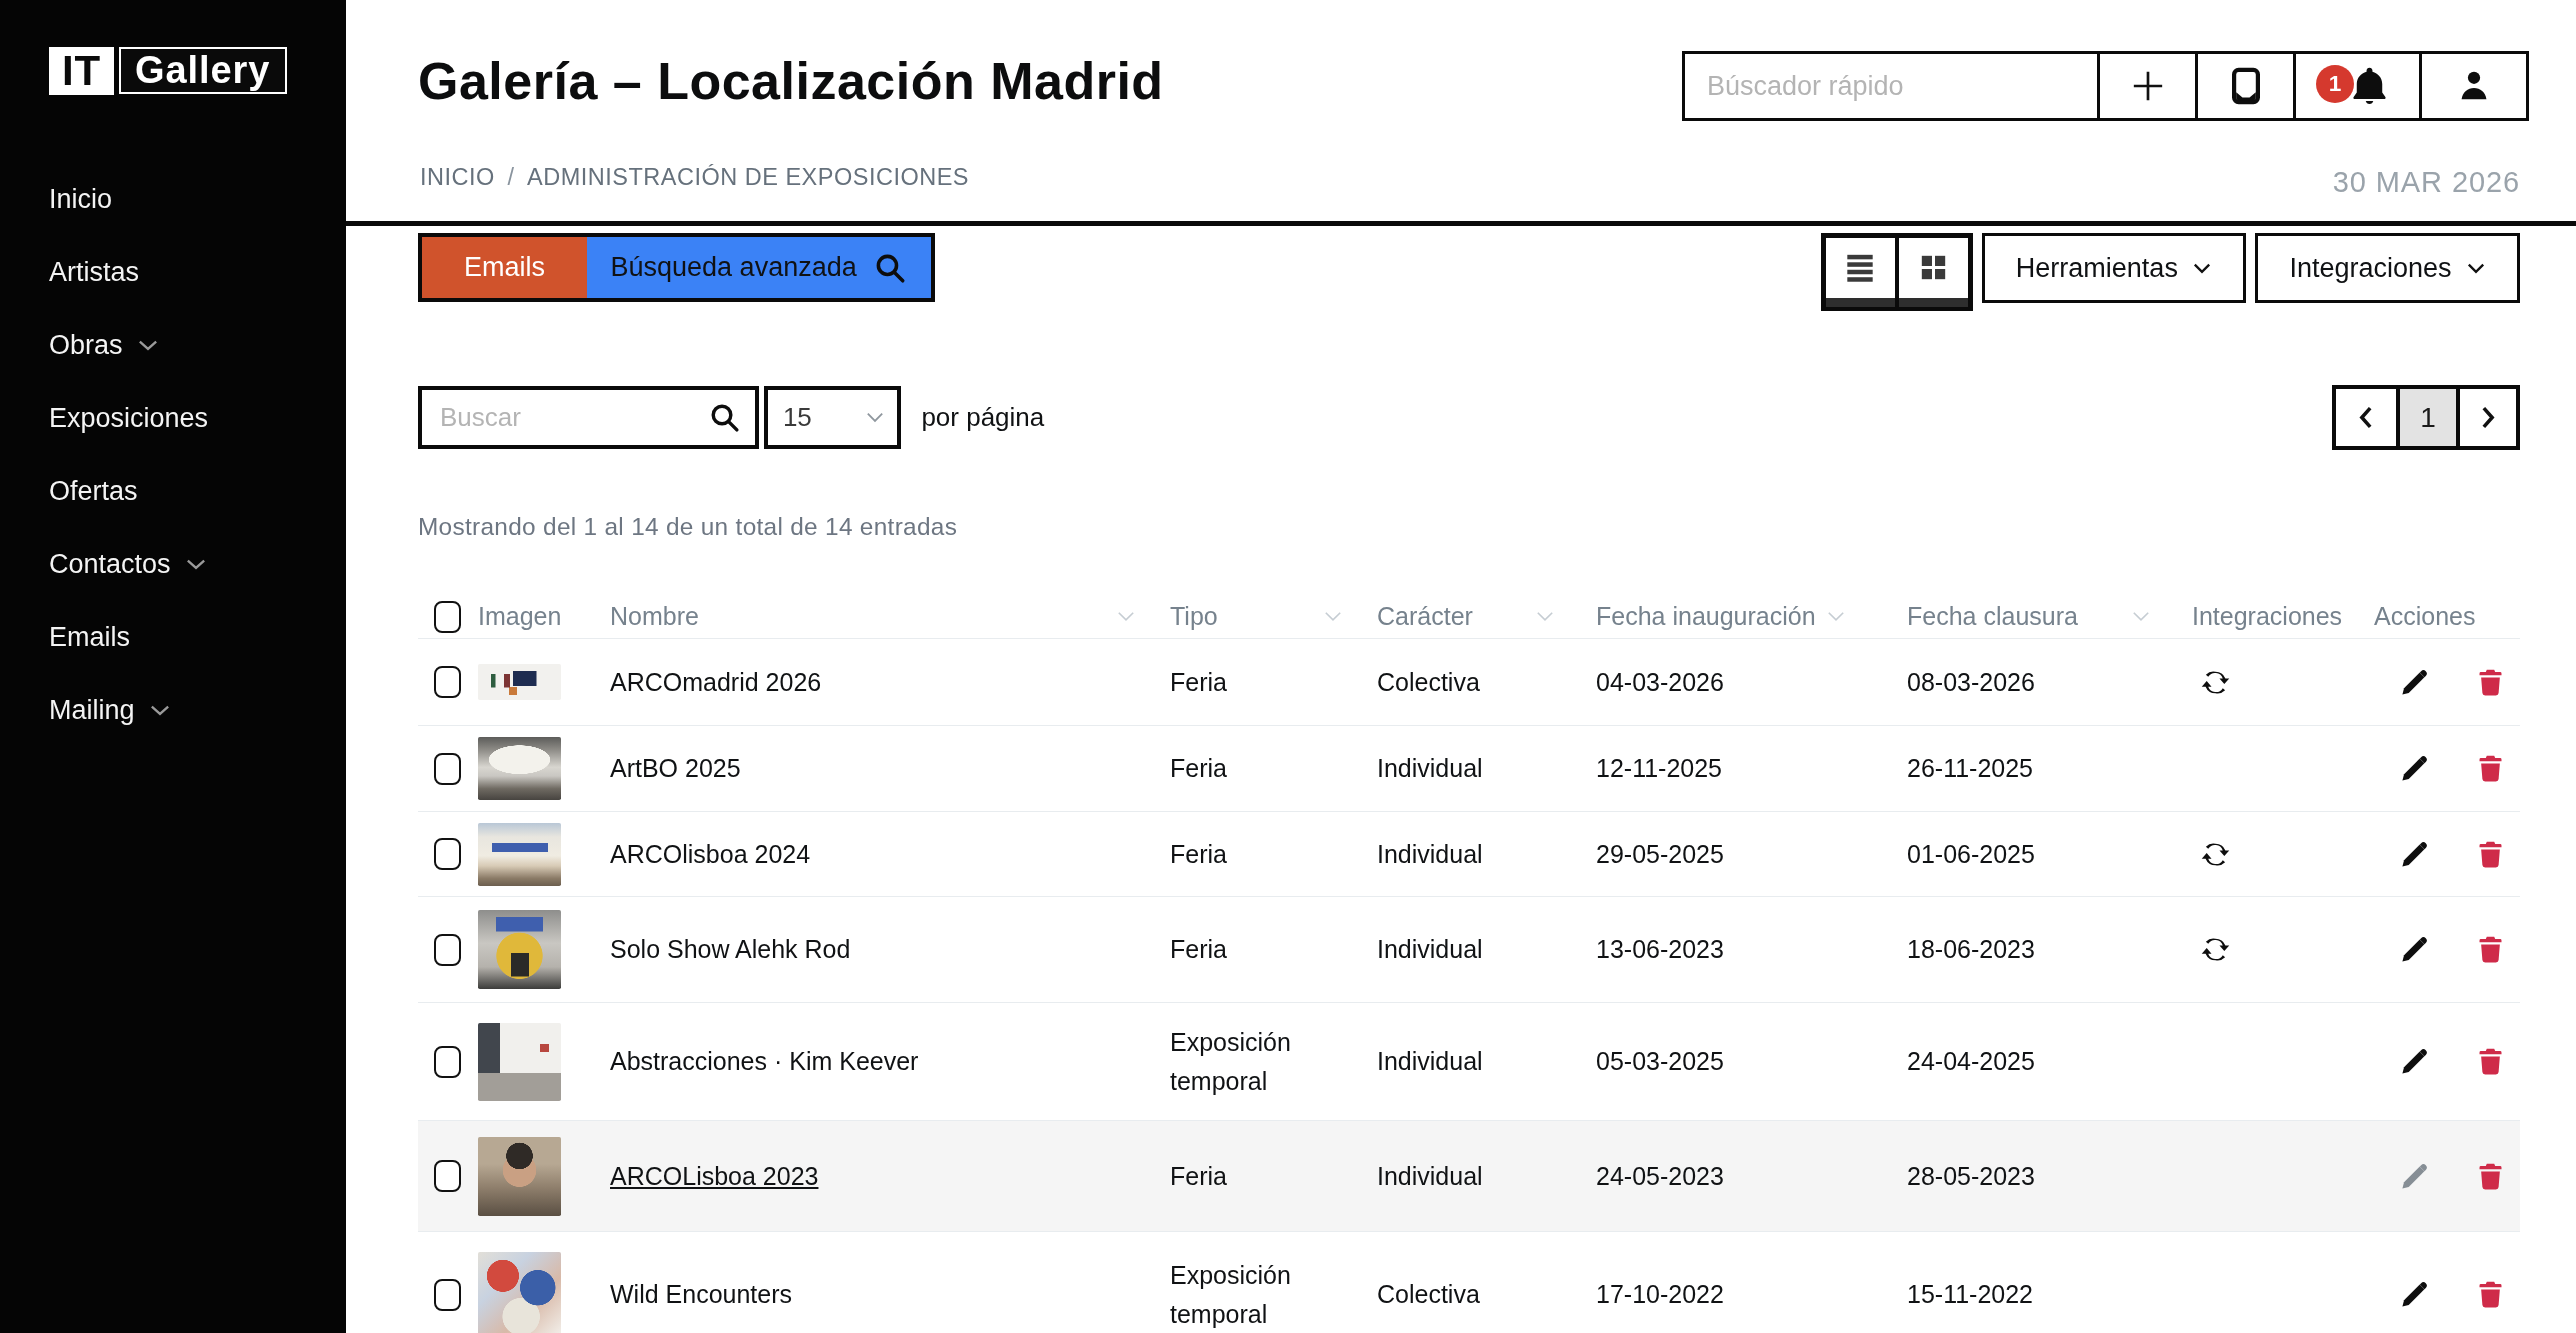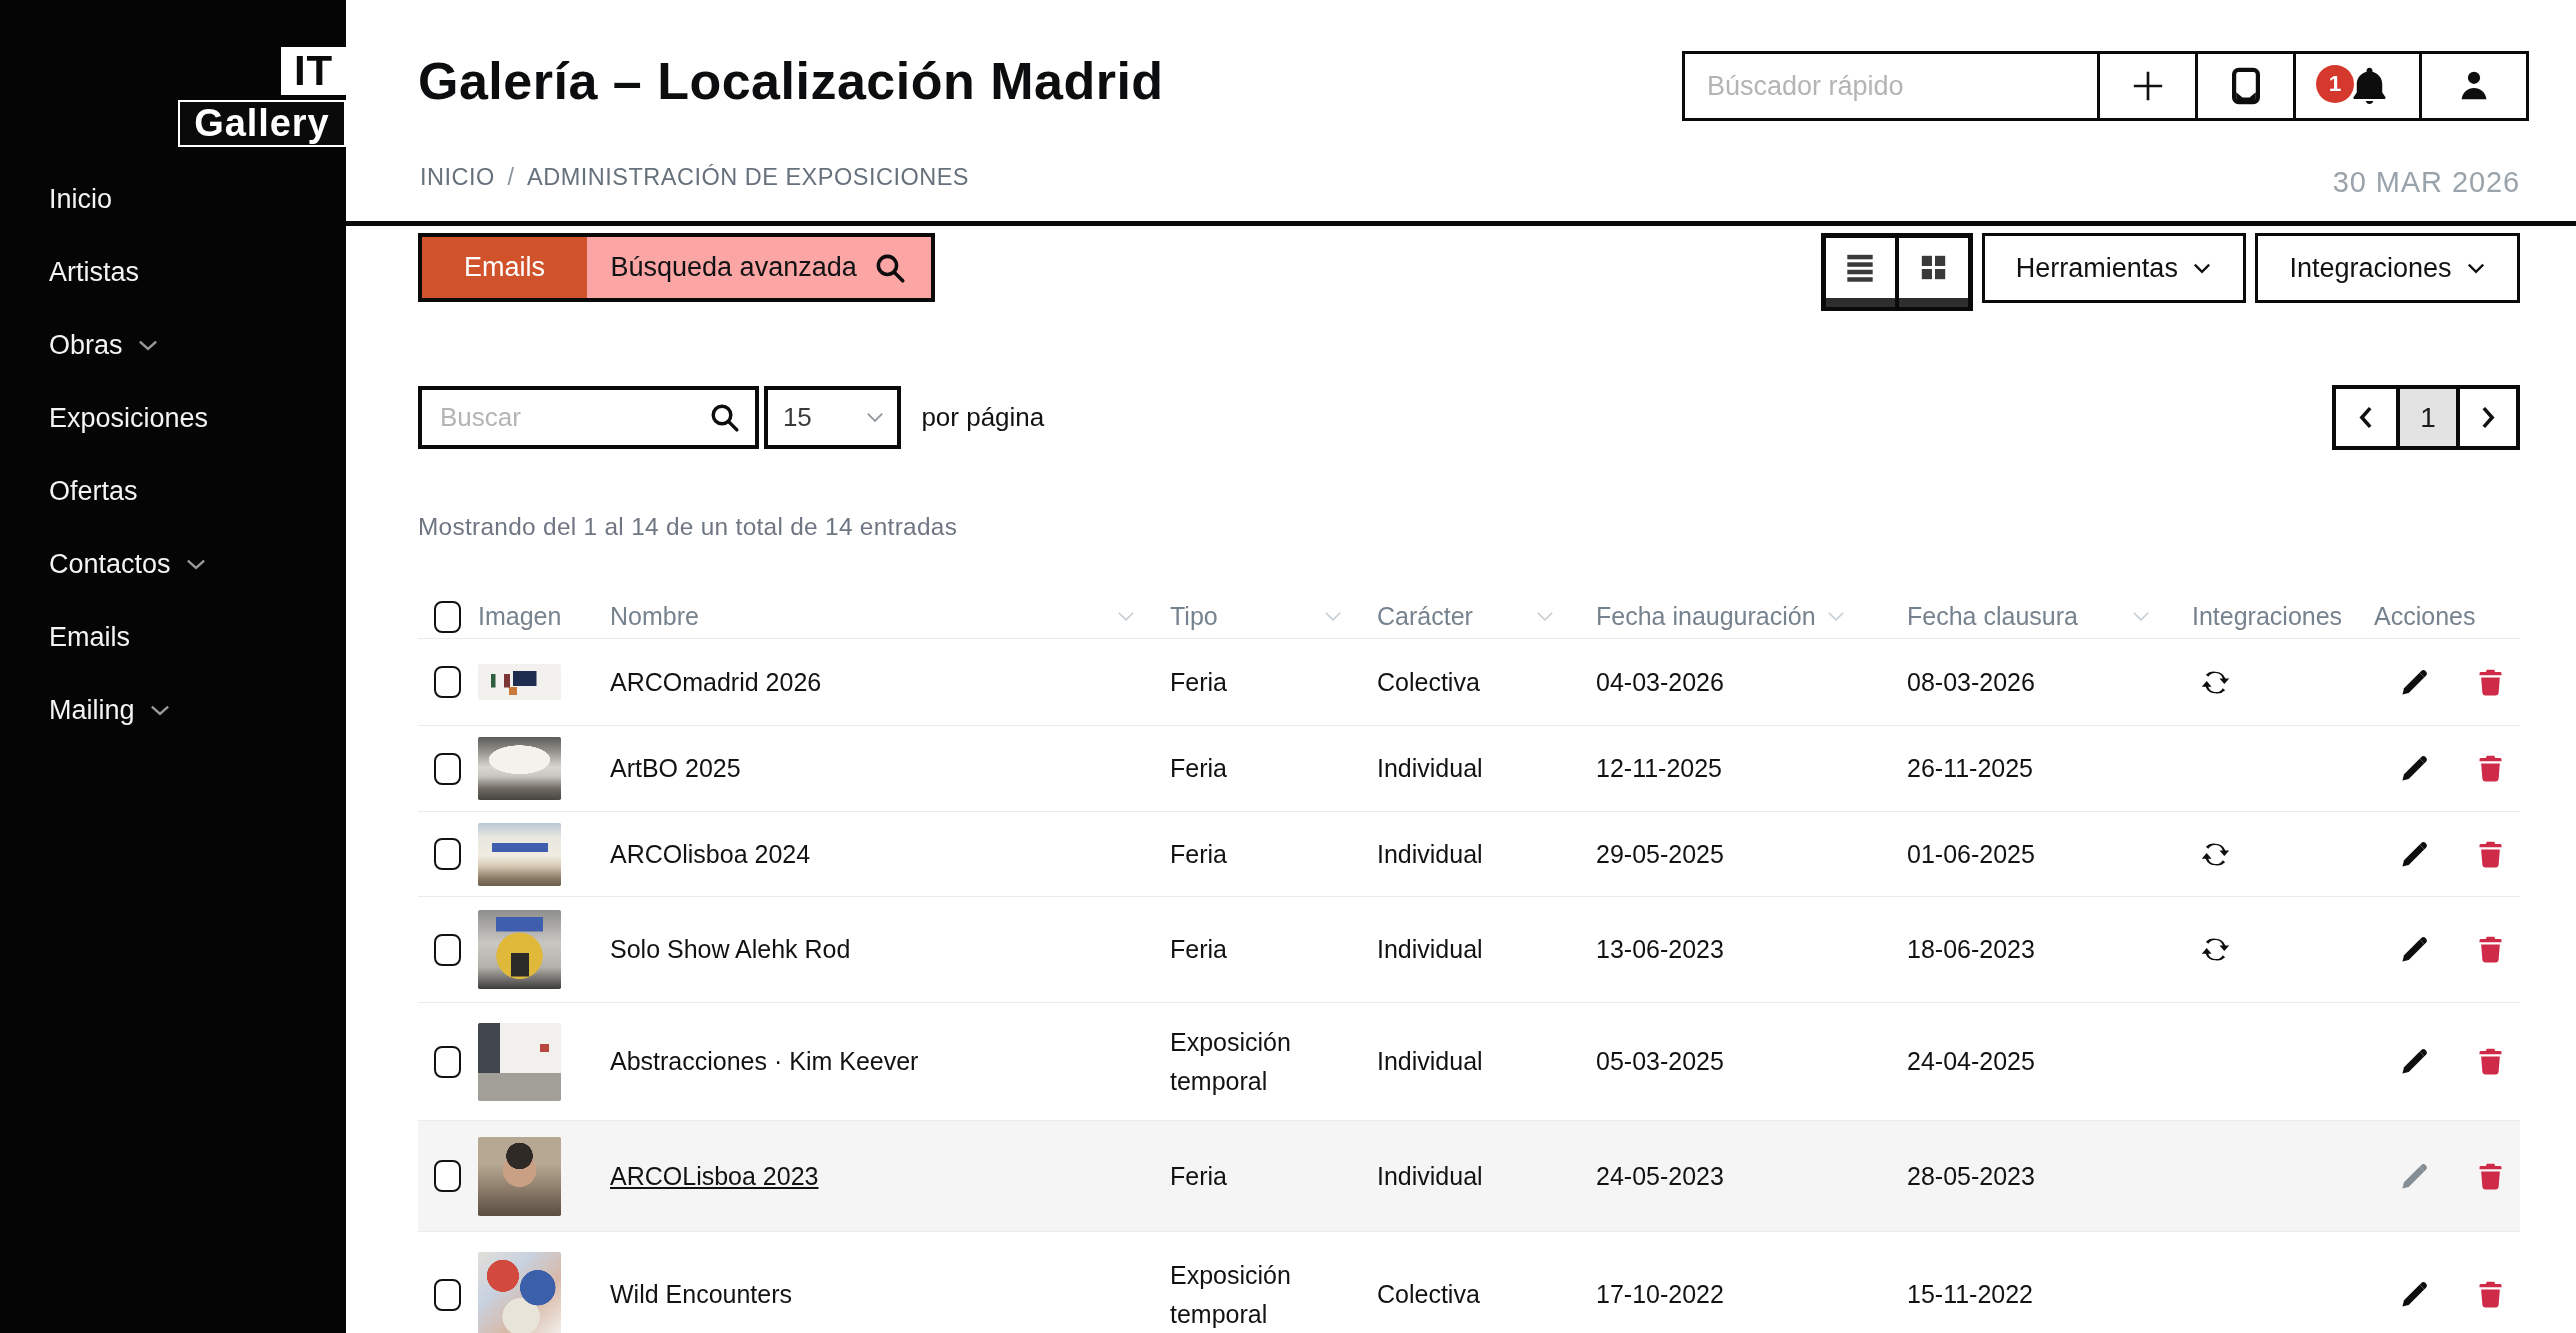--- a/index.html
+++ b/index.html
@@ -2,21 +2,21 @@
 <html style="font-size:14.5px"><head>
 <meta charset="utf-8">
 <style>
   * { box-sizing: border-box; margin: 0; padding: 0; }
   html, body { margin: 0; background: #fff; }
   body { font-family: "Liberation Sans", sans-serif; color: #0f1112; }
   .page { position: relative; width: 2576px; height: 1333px; background: #fff; overflow: hidden; }
 
   
   .sidebar { position: absolute; left: 0; top: 0; width: 346px; height: 1333px; background: #050505; }
-  .logo { display: flex; align-items: flex-end; gap: 4.5px; margin: 47px 0 0 49px; height: 56px; flex-direction: column; }
+  .logo { display: flex; align-items: flex-start; gap: 4.5px; margin: 47px 0 0 49px; height: 56px; }
   .logo-it { background: #fff; color: #0a0a0a; width: 65px; display: flex; align-items: center; justify-content: center;
              font-size: 42px; font-weight: 700; letter-spacing: 0.9px; }
   .logo-gallery { background: #0a0a0a; color: #fff; border: 2.7px solid #fff; display: flex; align-items: center;
              padding: 0 14.5px; font-size: 38px; font-weight: 700; letter-spacing: 0.9px; }
   .nav { margin-top: 60px; }
   .nav-item { display: flex; align-items: center; height: 73px; padding-left: 49px; color: #f4f4f4; font-size: 27px; cursor: pointer; }
   .nav-item .chev { margin-left: 14.5px; color: #9a9a9a; display: inline-flex; }
 
   
   .main { position: absolute; left: 346px; top: 0; width: 2230px; height: 1333px; background: #fff; }
@@ -35,21 +35,21 @@
   .tb-plus { width: 98px; } .tb-device { width: 98px; } .tb-bell { width: 126px; } .tb-user { width: 107px; }
   .badge { position: absolute; left: 20px; top: 11px; width: 38px; height: 38px; border-radius: 50%; background: #d5392e;
            color: #fff; font-size: 22.6px; font-weight: 700; display: flex; align-items: center; justify-content: center; z-index: 2; }
 
   
   .content { position: relative; padding: 0 56px 0 72px; }
   .toolbar { display: flex; margin-top: 7.2px; align-items: flex-start; }
   .new-group { display: inline-flex; border: 4.5px solid #0a0a0a; height: 69px; }
   .btn-new { background: #d0532c; color: #fff; font-size: 27px; border: none; padding: 0 42px; cursor: pointer;
              font-family: "Liberation Sans", sans-serif; }
-  .btn-adv { background: #fca5a5; color: #101214; font-size: 27px; border: none; padding: 0 23.5px; display: flex; align-items: center; gap: 16.3px;
+  .btn-adv { background: #3b82f6; color: #101214; font-size: 27px; border: none; padding: 0 23.5px; display: flex; align-items: center; gap: 16.3px;
              cursor: pointer; font-family: "Liberation Sans", sans-serif; }
   .toolbar-right { margin-left: auto; display: flex; align-items: flex-start; gap: 9px; }
   .view-group { background: #0a0a0a; display: flex; gap: 4.5px; padding: 4.5px; height: 78px; }
   .view-tile { width: 69px; background: #fff; display: flex; align-items: center; justify-content: center;
                border-bottom: 9px solid #2e2e2e; cursor: pointer; }
   .btn-dd { height: 70px; background: #fff; border: 3.6px solid #0a0a0a; font-size: 27px; color: #101214; padding: 0 31px;
             display: flex; align-items: center; gap: 14.5px; cursor: pointer; font-family: "Liberation Sans", sans-serif; }
 
   .listbar { display: flex; align-items: center; margin-top: 74px; }
   .search-group { display: flex; align-items: center; border: 4.5px solid #0a0a0a; width: 341px; height: 63px; background: #fff; }

